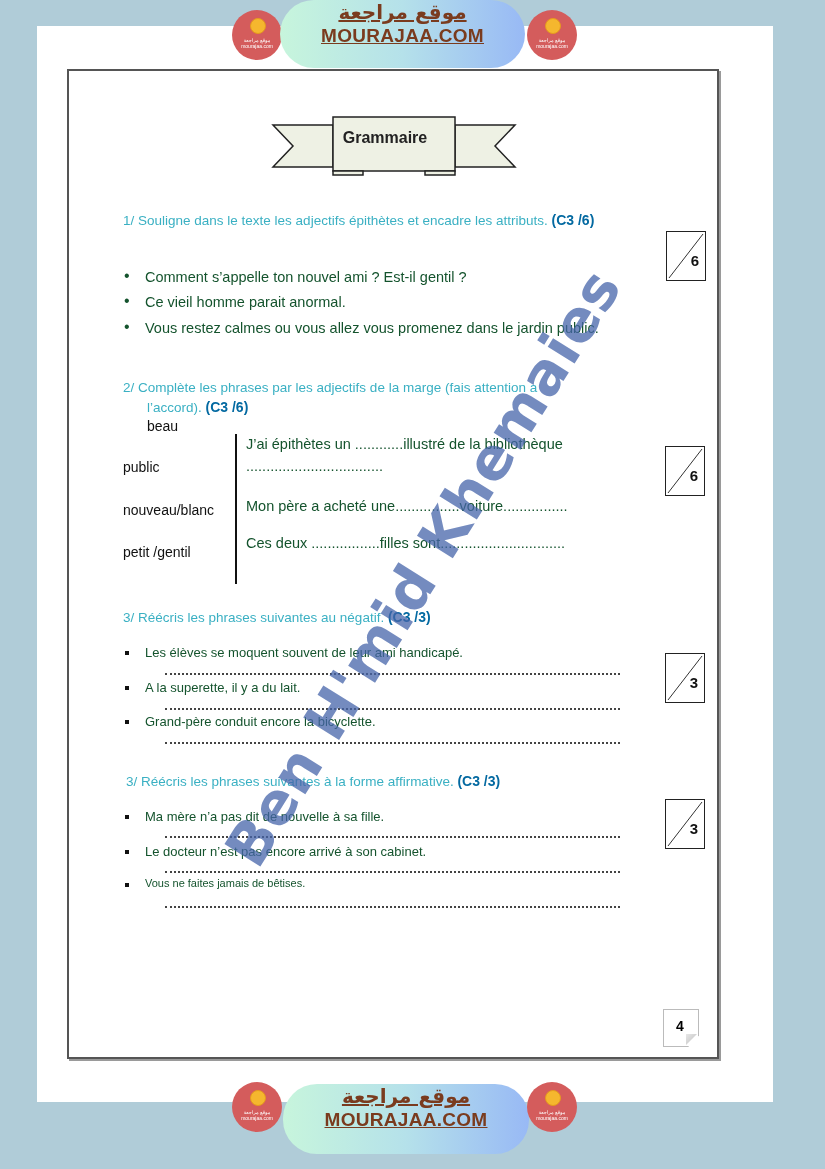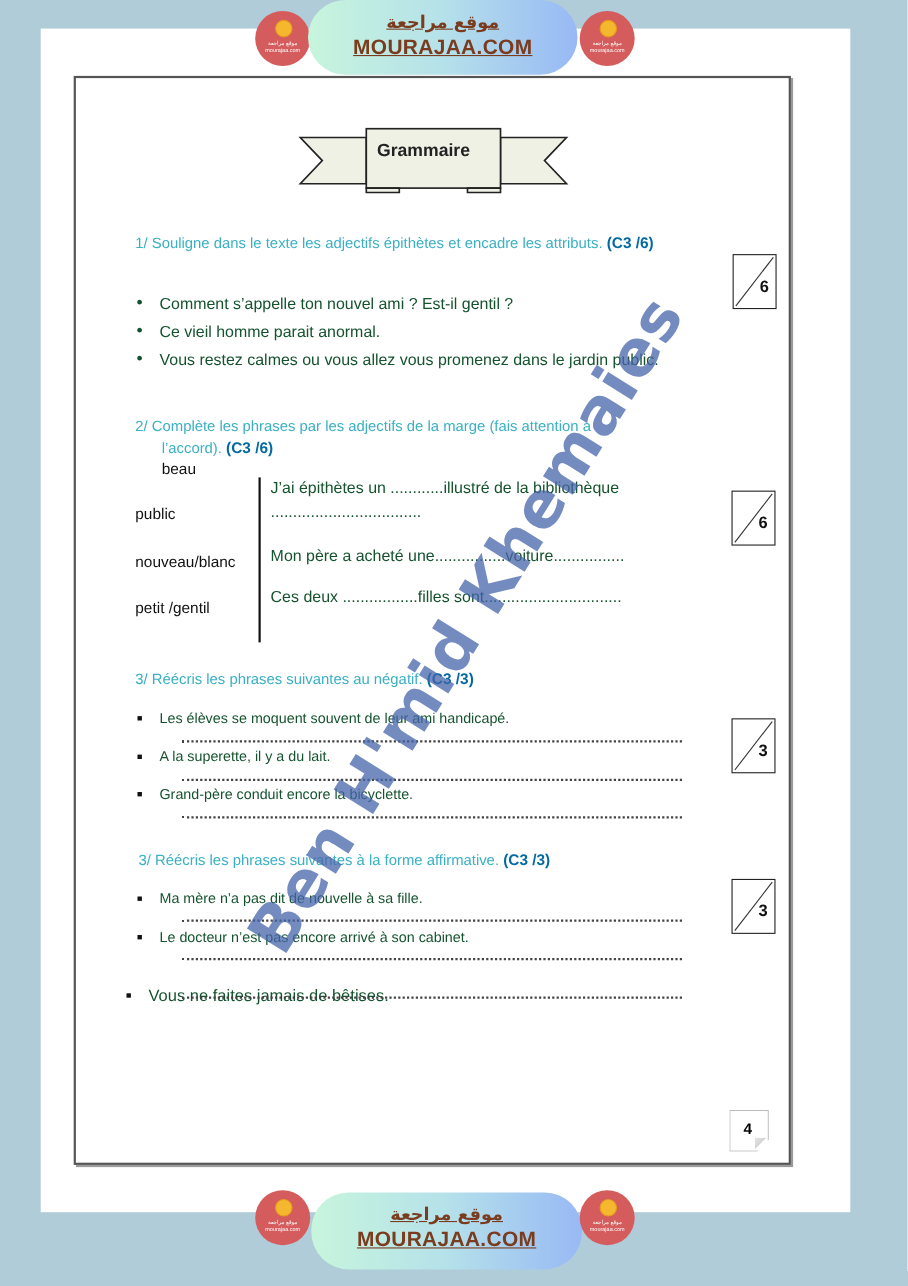--- a/index.html
+++ b/index.html
@@ -22,21 +22,21 @@
     .banner.top { top: 0; }
     .banner.bottom { top: 1080px; }
     .pill {
       position: absolute; left: 280px; top: 0; width: 245px; height: 68px;
       border-radius: 34px;
       background: linear-gradient(90deg, #c7f5dc 0%, #b5e1ea 50%, #98b9f5 100%);
       text-align: center;
     }
     .banner.bottom .pill { left: 283px; top: 4px; width: 246px; height: 70px; }
     .pill .ar {
-      display: block; margin-top: 8px; font-size: 16px; font-weight: bold;
+      display: block; margin-top: 0; font-size: 20px; font-weight: bold;
       color: #7a3b1e; text-decoration: underline; font-family: "DejaVu Sans", sans-serif;
       line-height: 24px;
     }
     .pill .en {
       display: block; font-size: 19px; font-weight: bold; color: #7a3b1e;
       text-decoration: underline; line-height: 24px; letter-spacing: 0.3px;
     }
     .badge {
       position: absolute; width: 50px; height: 50px; border-radius: 50%;
       background: #d45c5c; top: 10px;
@@ -192,21 +192,21 @@
 <div class="score" style="left:665px; top:799px;">
   <svg width="38" height="48">
       <line x1="2" y1="46" x2="36" y2="2" stroke="#333" stroke-width="1"></line>
     </svg>
   <span>3</span>
 </div>
 <div class="line bullet-sq" style="left:145px; top:809px; font-size:13px;">Ma  mère  n’a  pas dit de  nouvelle à sa fille.</div>
 <div class="dots" style="left:165px; top:836px;"></div>
 <div class="line bullet-sq" style="left:145px; top:844px; font-size:13px;">Le docteur n’est  pas encore arrivé à son cabinet.</div>
 <div class="dots" style="left:165px; top:871px;"></div>
-<div class="line bullet-sq" style="left:135px; top:877px; font-size:15px;margin-top:20px;">Vous ne faites jamais de bêtises.</div>
+<div class="line bullet-sq" style="left:145px; top:877px; font-size:11px;">Vous ne faites jamais de bêtises.</div>
 <div class="dots" style="left:165px; top:906px;"></div>
 
 <div class="page-num">
   <span>4</span>
 </div>
 <div class="page-fold"></div>
 
 <div class="watermark">Ben H'mid Khemaies</div>
 
 <div class="banner bottom">

